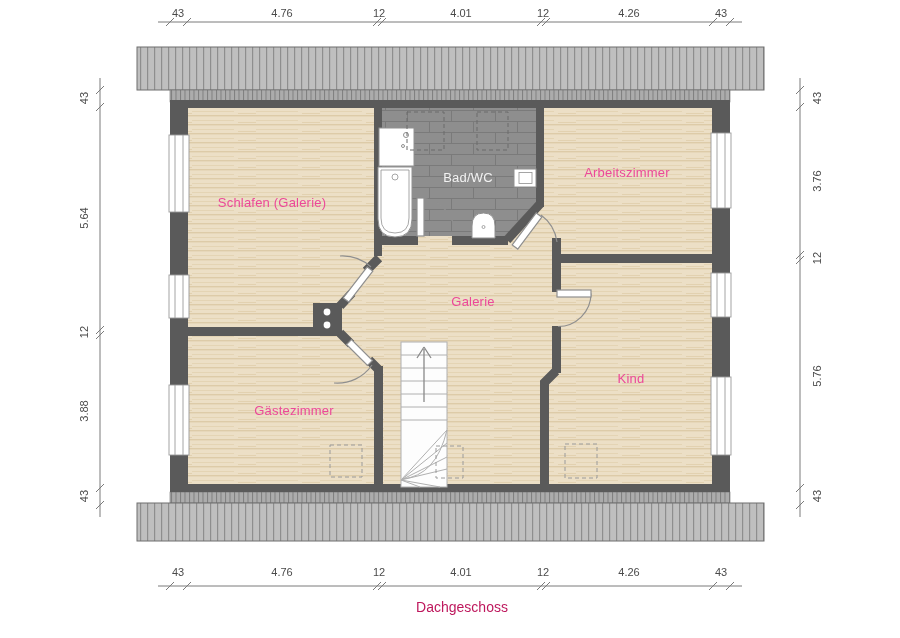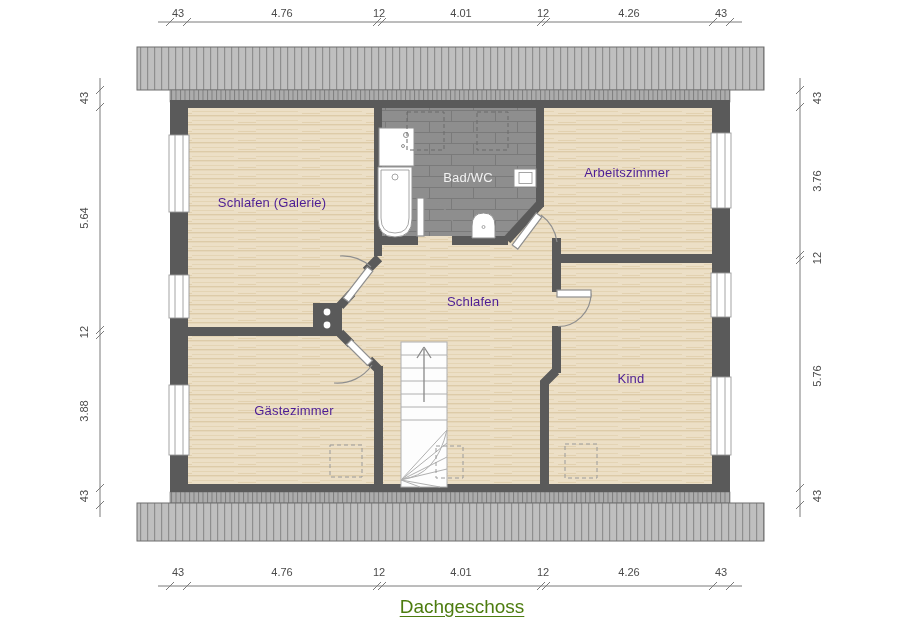--- a/index.html
+++ b/index.html
@@ -1,24 +1,24 @@
 <!DOCTYPE html>
 <html><head>
 <meta charset="utf-8">
 <style>
   html,body{margin:0;padding:0;background:#fff;}
   #stage{position:relative;width:900px;height:638px;background:#fff;overflow:hidden;
          font-family:"Liberation Sans",sans-serif;}
   #plan-svg{position:absolute;left:0;top:0;}
-  .room-label{position:absolute;transform:translate(-50%,-50%);font-size:13px;color:#4c1d95;
+  .room-label{position:absolute;transform:translate(-50%,-50%);font-size:13px;color:#ec4899;
               white-space:nowrap;letter-spacing:.2px;}
   .dim{position:absolute;transform:translate(-50%,-50%);font-size:11px;color:#4a4a4a;white-space:nowrap;}
   .dim.v{transform:translate(-50%,-50%) rotate(-90deg);}
-  .plan-title{position:absolute;transform:translate(-50%,-50%);font-size:19px;color:#4d7c0f;
-              text-decoration:underline;text-underline-offset:3px;white-space:nowrap;}
+  .plan-title{position:absolute;transform:translate(-50%,-50%);font-size:14px;color:#be185d;
+              text-underline-offset:3px;white-space:nowrap;}
 </style>
 </head>
 <body>
 
 <div id="stage">
 
   <svg id="plan-svg" width="900" height="638" viewBox="0 0 900 638">
     <defs>
       <pattern id="wood" width="64" height="9" patternUnits="userSpaceOnUse">
         <rect width="64" height="9" fill="#ecdfc6"></rect>
@@ -182,21 +182,21 @@
       <path d="M100,78 V517"></path>
       <path d="M96,94 L104,86 M96,111 L104,103 M96,334 L104,326 M96,339 L104,331 M96,492 L104,484 M96,509 L104,501"></path>
       <path d="M800,78 V517"></path>
       <path d="M796,94 L804,86 M796,111 L804,103 M796,259 L804,251 M796,264 L804,256 M796,492 L804,484 M796,509 L804,501"></path>
     </g>
   </svg>
 
   <div class="room-label" style="left:272px;top:202px">Schlafen (Galerie)</div>
   <div class="room-label" style="left:468px;top:177px;color:#f2f2f2">Bad/WC</div>
   <div class="room-label" style="left:627px;top:172px">Arbeitszimmer</div>
-  <div class="room-label" style="left:473px;top:301px">Schlafen</div>
+  <div class="room-label" style="left:473px;top:301px">Galerie</div>
   <div class="room-label" style="left:294px;top:410px">Gästezimmer</div>
   <div class="room-label" style="left:631px;top:378px">Kind</div>
 
   <div class="dim" style="left:178px;top:13px">43</div>
   <div class="dim" style="left:282px;top:13px">4.76</div>
   <div class="dim" style="left:379px;top:13px">12</div>
   <div class="dim" style="left:461px;top:13px">4.01</div>
   <div class="dim" style="left:543px;top:13px">12</div>
   <div class="dim" style="left:629px;top:13px">4.26</div>
   <div class="dim" style="left:721px;top:13px">43</div>

